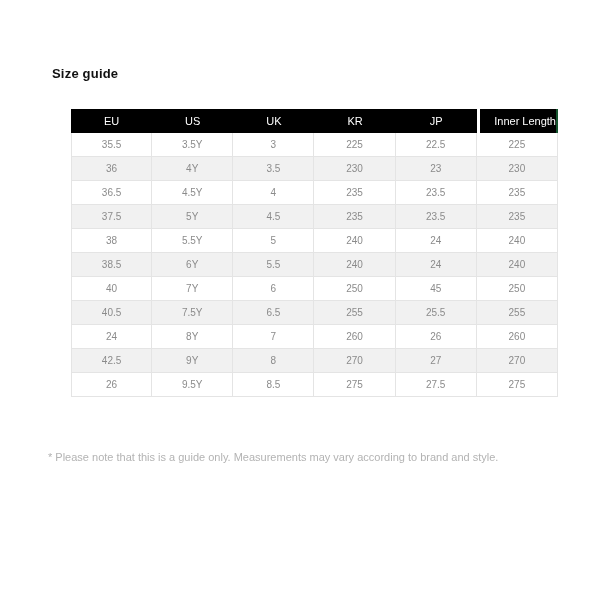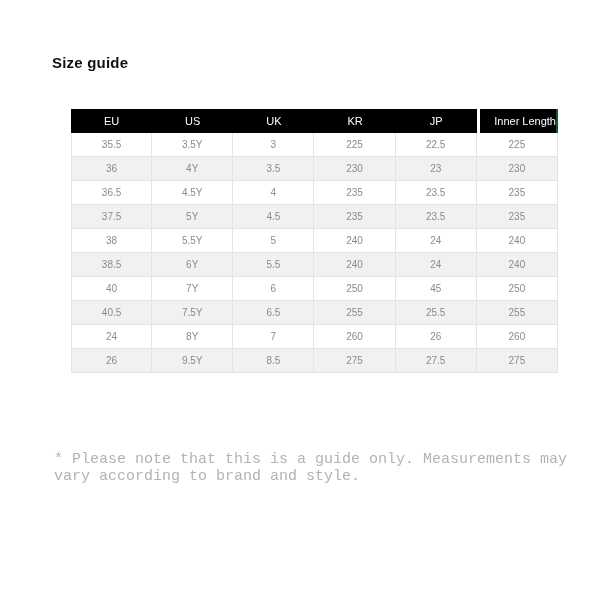--- a/index.html
+++ b/index.html
@@ -5,22 +5,22 @@
   * { margin: 0; padding: 0; box-sizing: border-box; }
   html, body {
     width: 605px; height: 605px;
     background: #ffffff;
     font-family: "Liberation Sans", sans-serif;
     position: relative;
     overflow: hidden;
   }
   .page-title {
     position: absolute;
-    left: 52px; top: 54px;
-    font-size: 15px;
+    left: 52px; top: 66px;
+    font-size: 13px;
     font-weight: bold;
     color: #111111;
     letter-spacing: 0.2px;
   }
   .size-table {
     position: absolute;
     left: 46px; top: 109px;
     width: 512px;
     border-collapse: separate;
     border-spacing: 0;
@@ -52,24 +52,23 @@
     background: #ffffff;
   }
   .size-table td:first-child {
     border-left: 1px solid #e4e4e4;
   }
   .size-table tbody tr:nth-child(even) td {
     background: #f1f1f1;
   }
   .footnote {
     position: absolute;
-    left: 54px; top: 451px;
-    font-size: 15px;
+    left: 48px; top: 451px;
+    font-size: 11px;
     color: #b3b3b3;
-    font-family: Liberation Mono, monospace;
   }
 </style>
 </head>
 <body>
 
 <div class="page">
   <h2 class="page-title">Size guide</h2>
 
   <table class="size-table">
     <thead>
@@ -149,20 +148,28 @@
         </tr>
         <tr>
           <td>24</td>
           <td>8Y</td>
           <td>7</td>
           <td>260</td>
           <td>26</td>
           <td>260</td>
         </tr>
         <tr>
+          <td>42.5</td>
+          <td>9Y</td>
+          <td>8</td>
+          <td>270</td>
+          <td>27</td>
+          <td>270</td>
+        </tr>
+        <tr>
           <td>26</td>
           <td>9.5Y</td>
           <td>8.5</td>
           <td>275</td>
           <td>27.5</td>
           <td>275</td>
         </tr>
       </tbody>
   </table>
 

